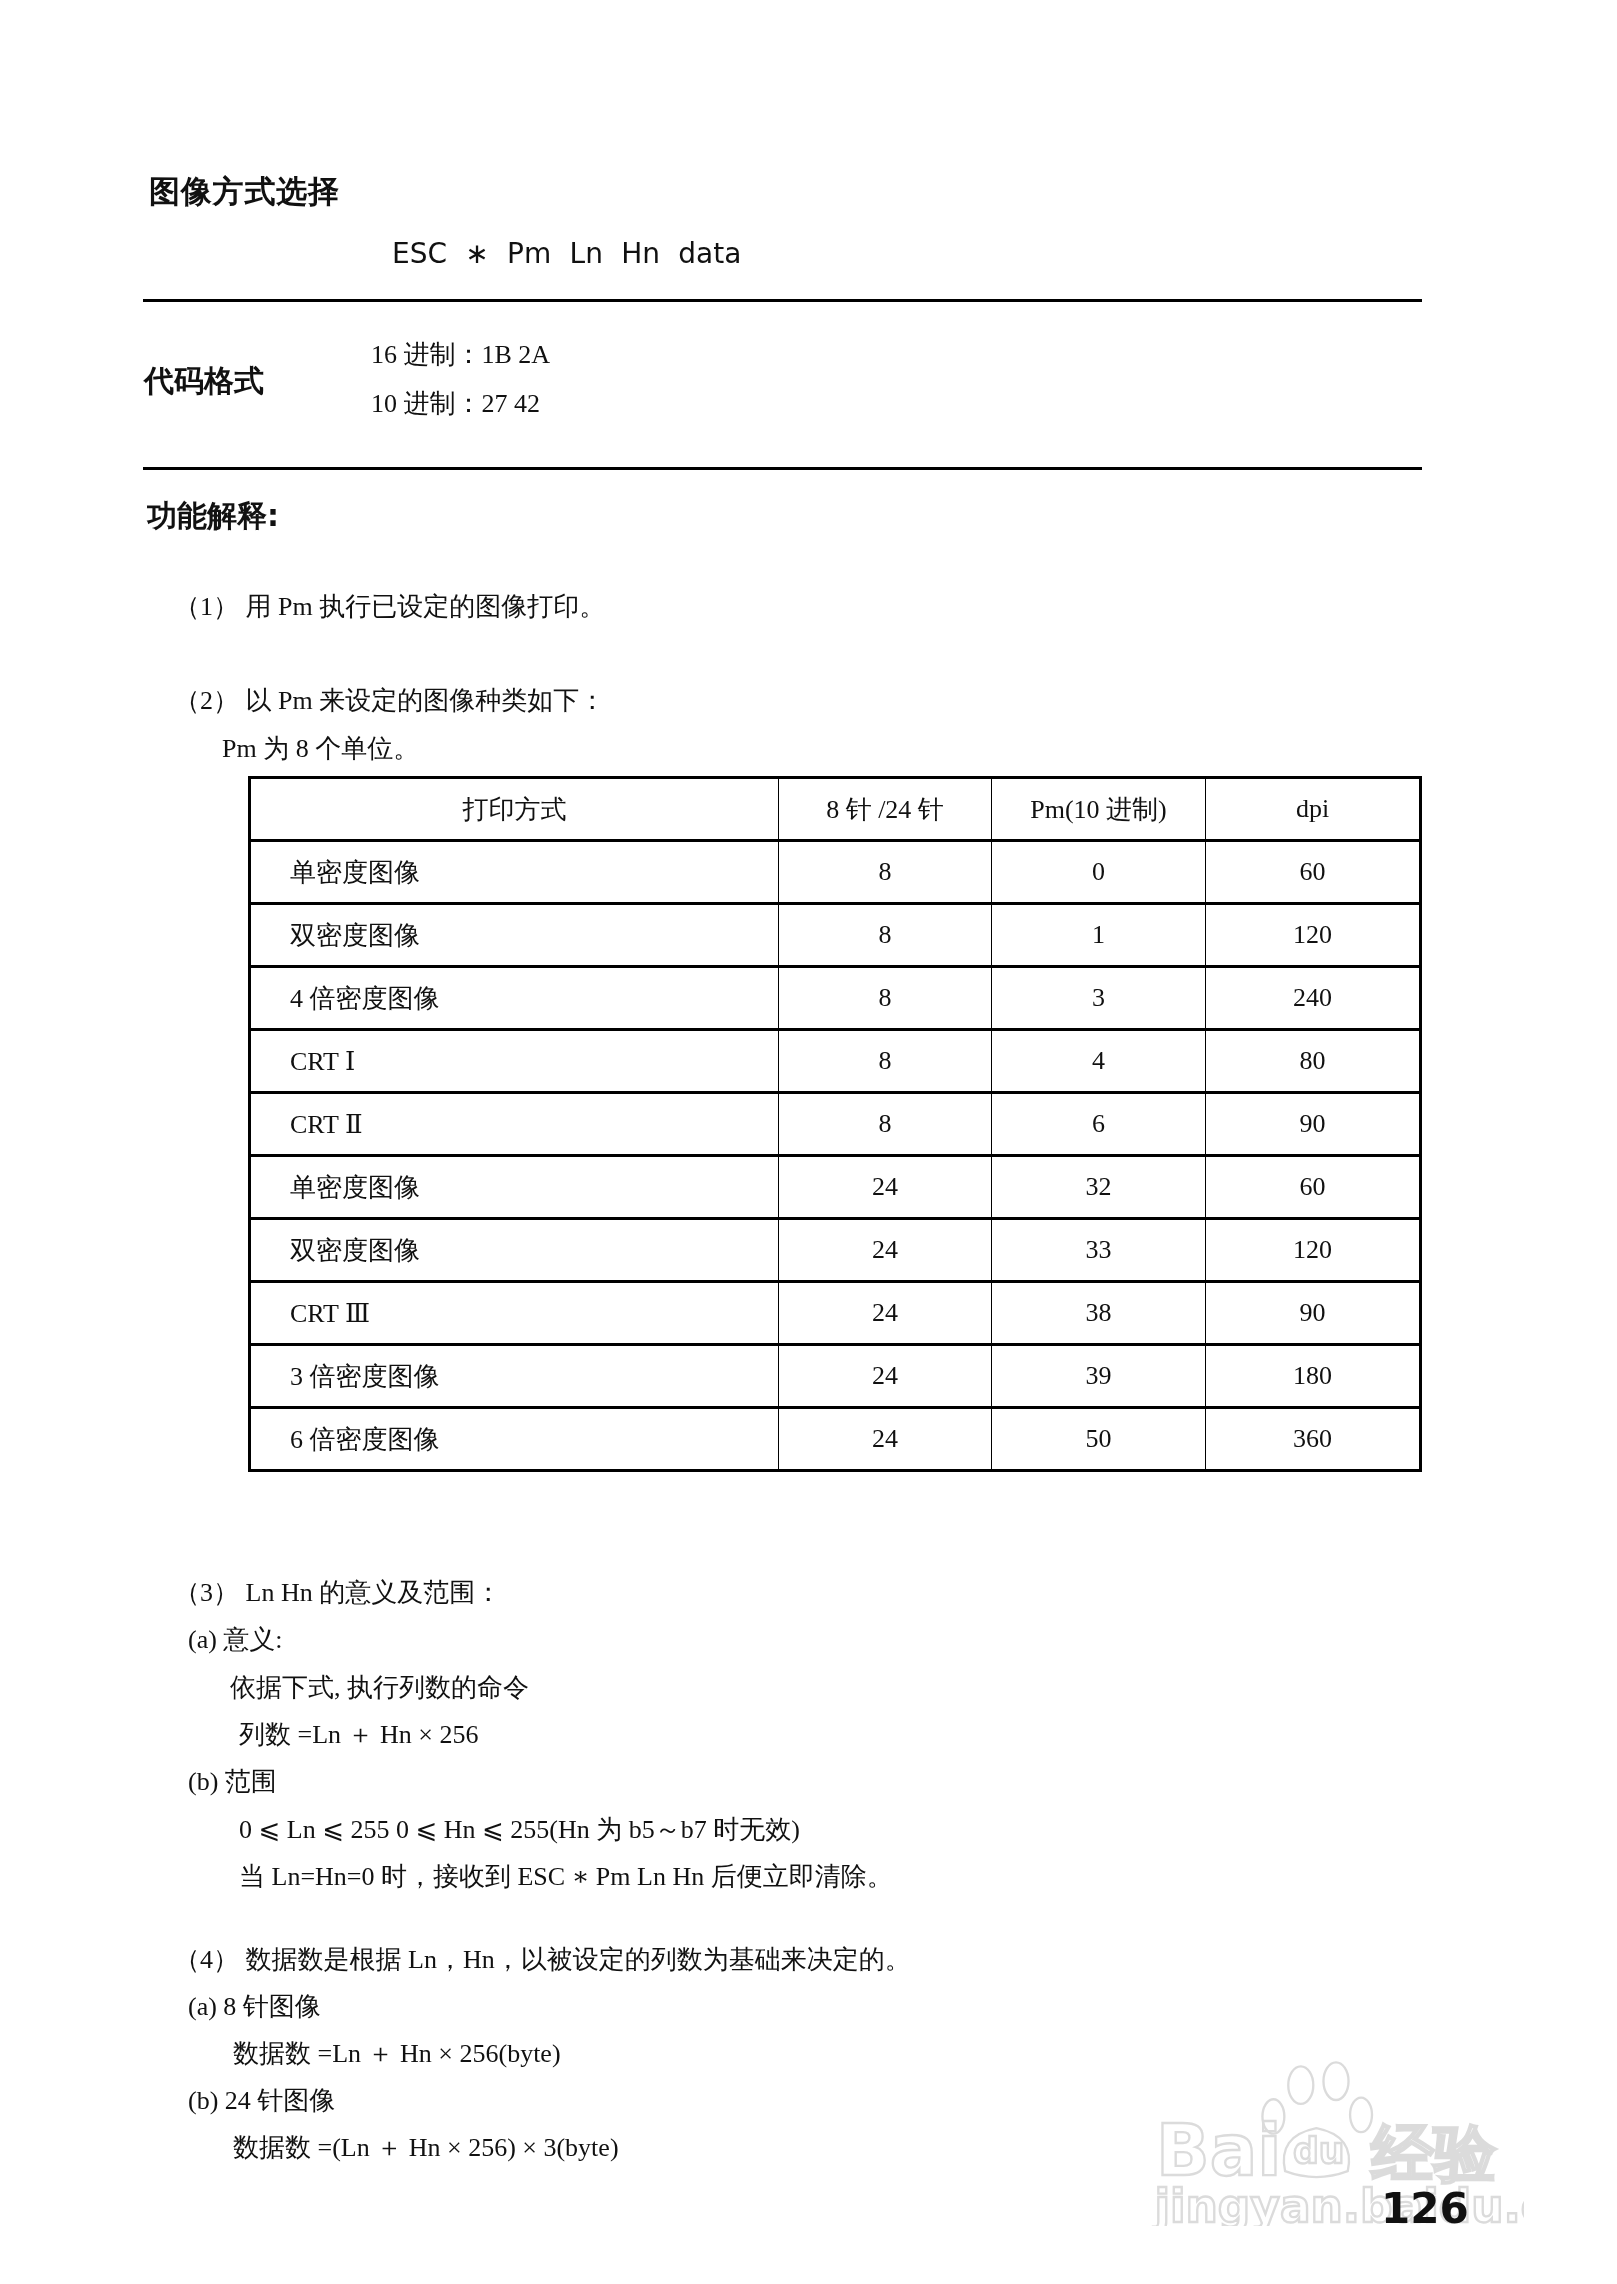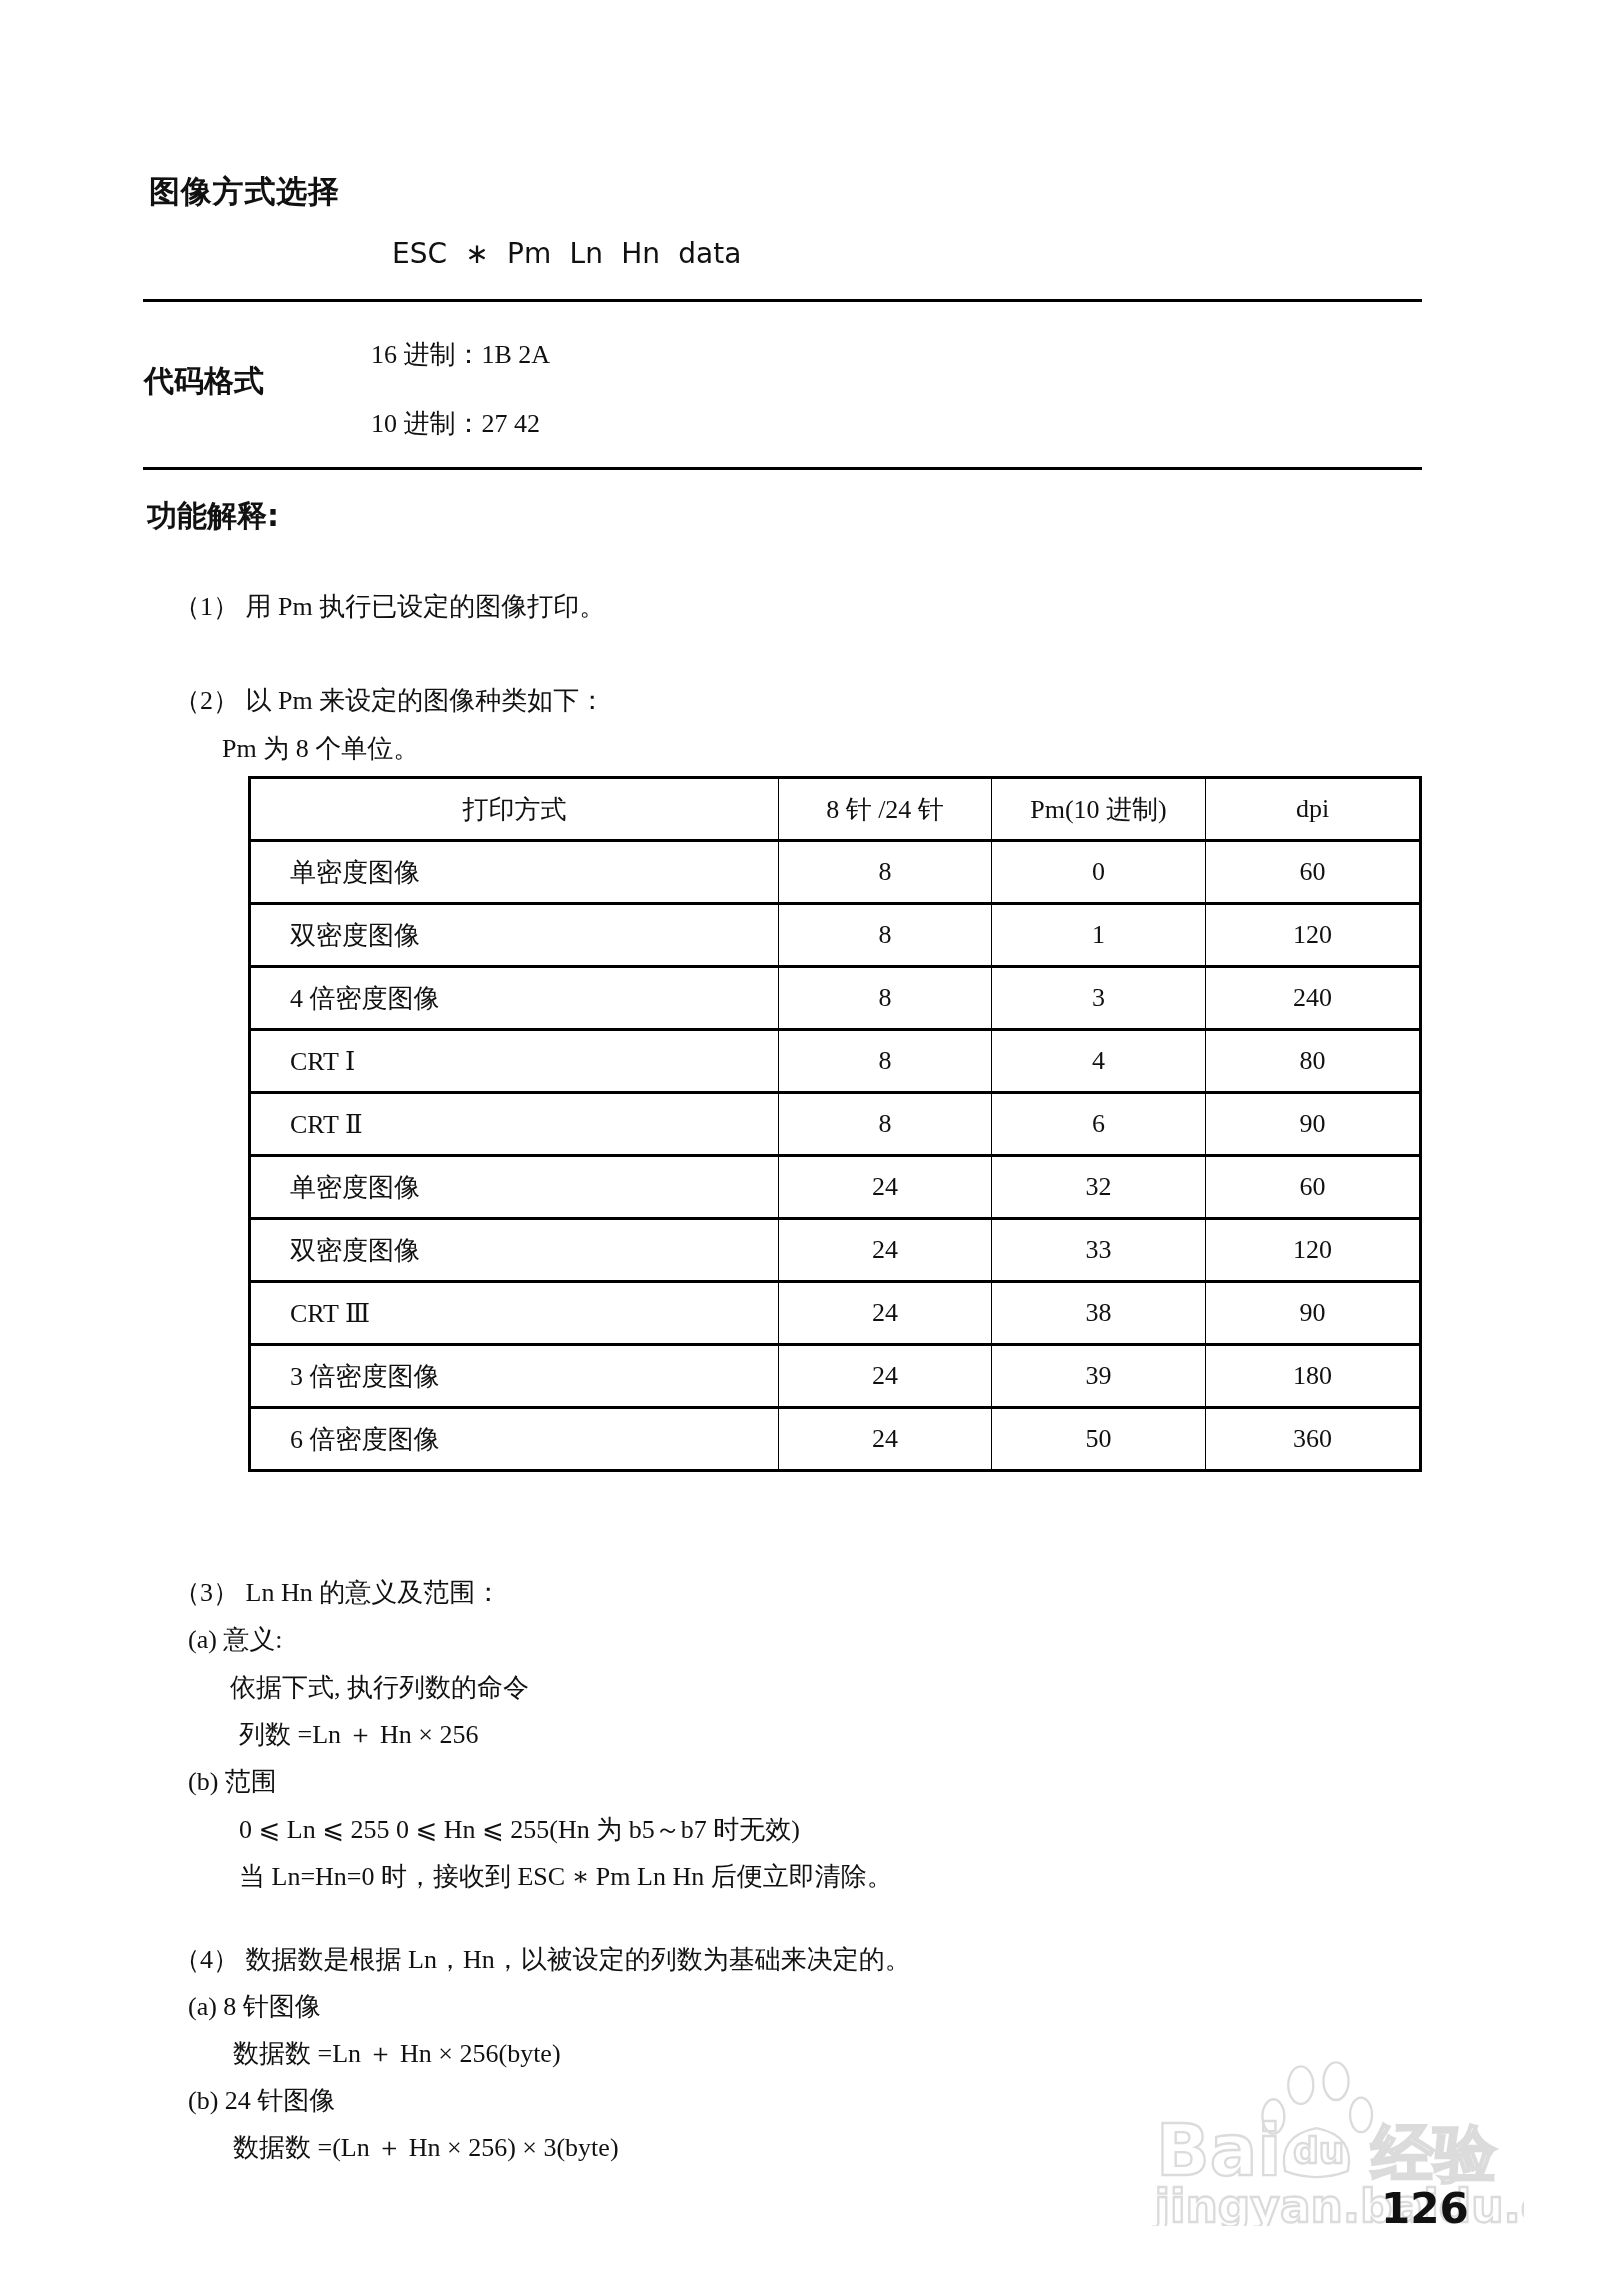--- a/index.html
+++ b/index.html
@@ -40,21 +40,21 @@
 </head>
 <body>
 
 <div class="abs sans title">图像方式选择</div>
 <div class="abs sans command">ESC ∗ Pm Ln Hn data</div>
 
 <div class="rule" style="top:299px"></div>
 
 <div class="abs sans code-label">代码格式</div>
 <div class="abs serif code-line" style="top:337px">16 进制：1B   2A</div>
-<div class="abs serif code-line" style="top:406px">10 进制：27   42</div>
+<div class="abs serif code-line" style="top:386px">10 进制：27   42</div>
 
 <div class="rule" style="top:467px"></div>
 
 <div class="abs sans func-label">功能解释:</div>
 <div class="abs serif para" style="left:174px; top:589px">（1） 用 Pm 执行已设定的图像打印。</div>
 <div class="abs serif para" style="left:174px; top:683px">（2） 以 Pm 来设定的图像种类如下：</div>
 <div class="abs serif para" style="left:222px; top:731px">Pm 为 8 个单位。</div>
 
 <table class="modes">
   <colgroup>

